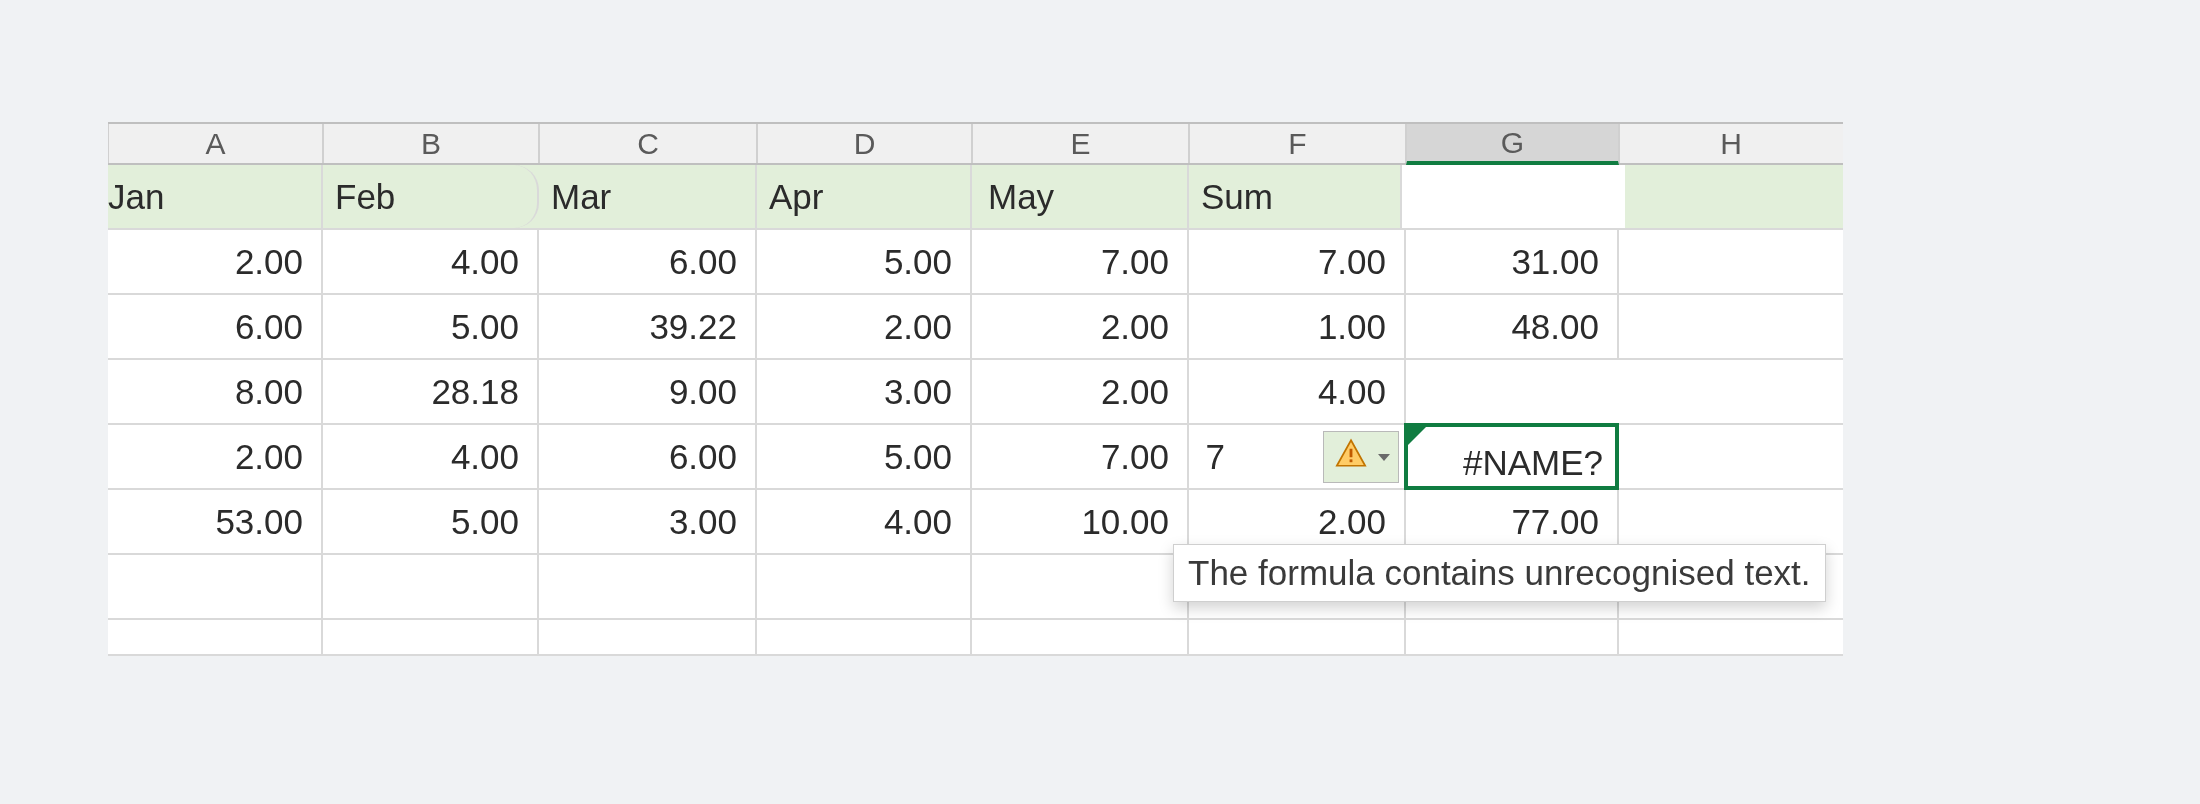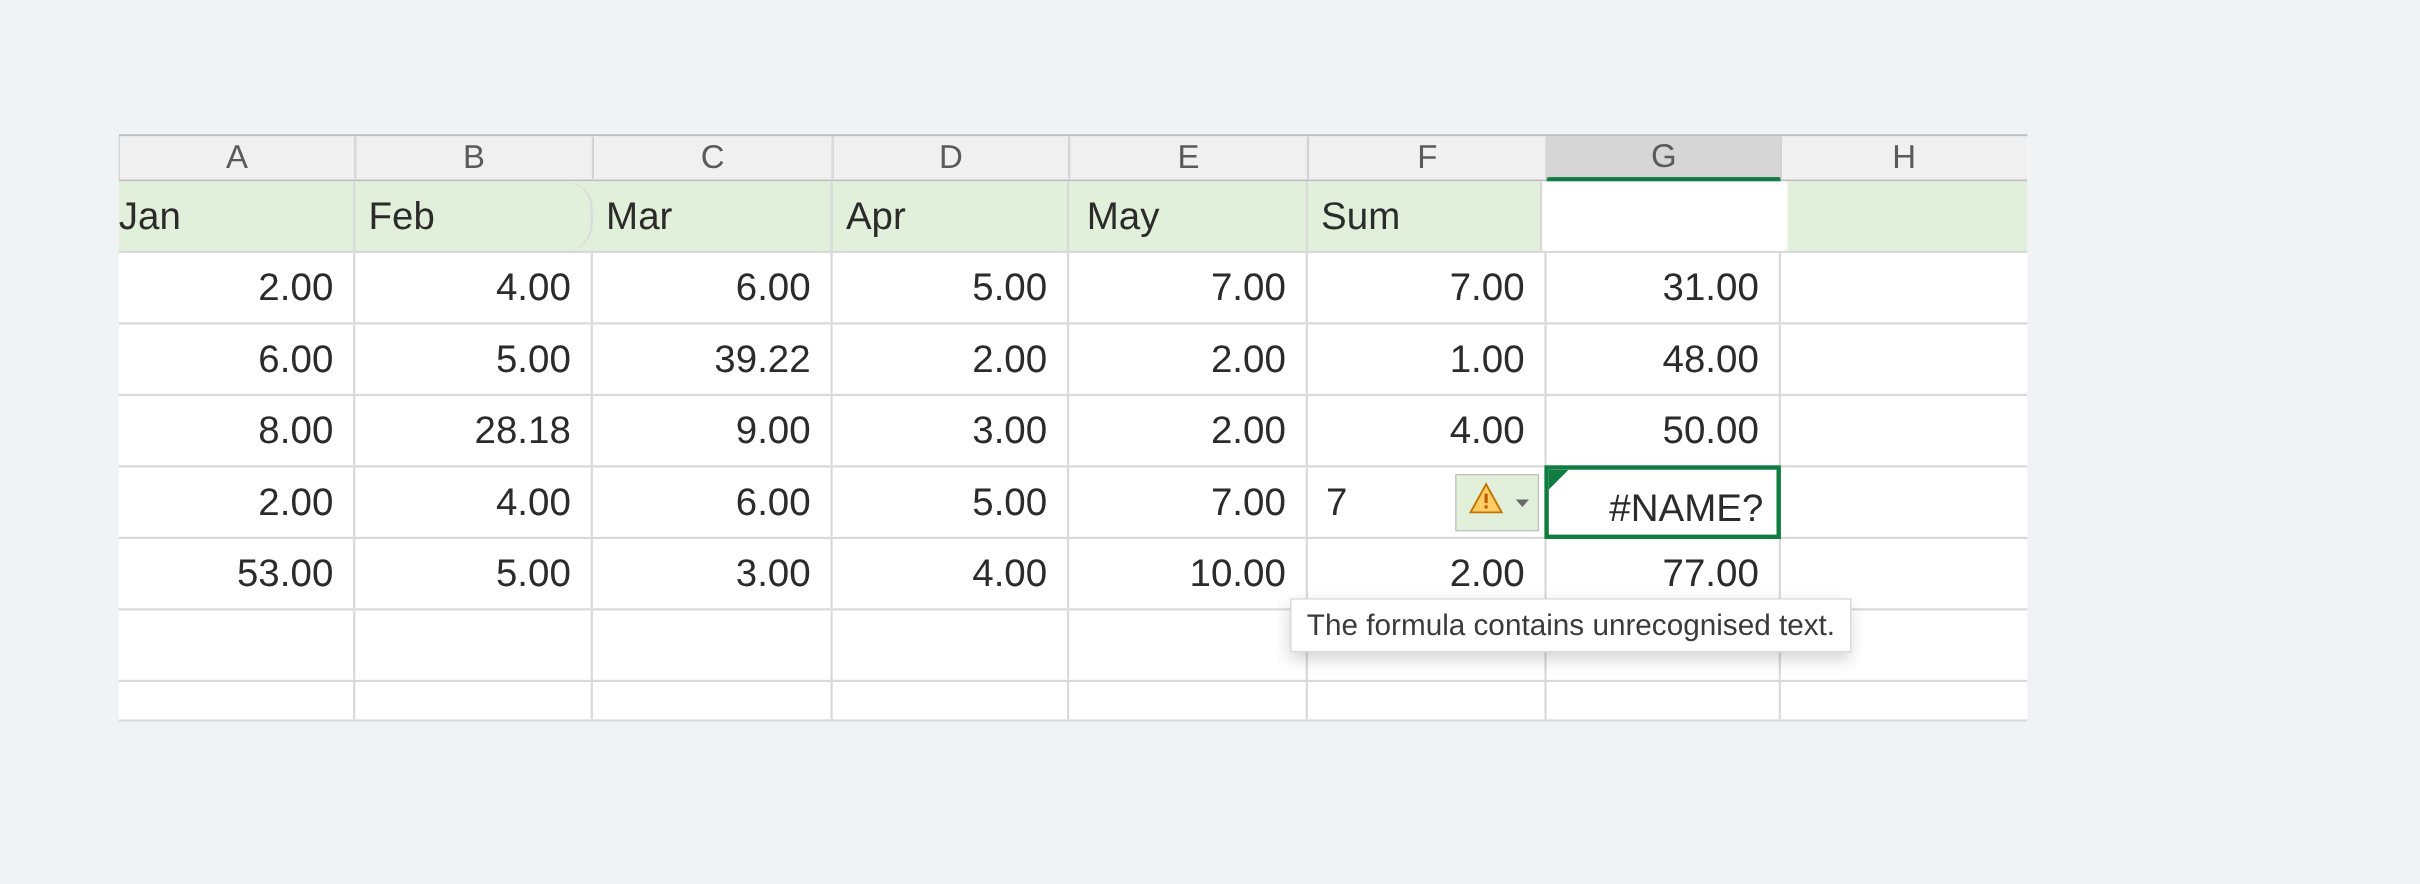--- a/index.html
+++ b/index.html
@@ -124,21 +124,21 @@
       border-left: 6px solid transparent;
       border-right: 6px solid transparent;
       margin-left: 4px;
     }
 
     .tooltip {
       position: absolute;
       z-index: 5;
       background: #fff;
       border: 1px solid #cfcfcf;
-      font-size: 27px;
+      font-size: 35px;
       color: #3a3a3a;
       padding: 8px 14px;
       box-shadow: 0 6px 14px rgba(0,0,0,0.18);
       white-space: nowrap;
     }
 
     .partial-f {
       position: absolute;
       left: 0;
       top: 0;
@@ -203,21 +203,20 @@
       <div class="cell c-H"></div>
     </div>
 
     <div class="row">
       <div class="cell c-A">8.00</div>
       <div class="cell c-B">28.18</div>
       <div class="cell c-C">9.00</div>
       <div class="cell c-D">3.00</div>
       <div class="cell c-E">2.00</div>
       <div class="cell c-F">4.00</div>
-      <div class="cell c-G">50.00</div>
       <div class="cell c-H"></div>
     </div>
 
     <div class="row" style="position:relative;">
       <div class="cell c-A">2.00</div>
       <div class="cell c-B">4.00</div>
       <div class="cell c-C">6.00</div>
       <div class="cell c-D">5.00</div>
       <div class="cell c-E">7.00</div>
       <div class="cell c-F" style="position:relative;">

